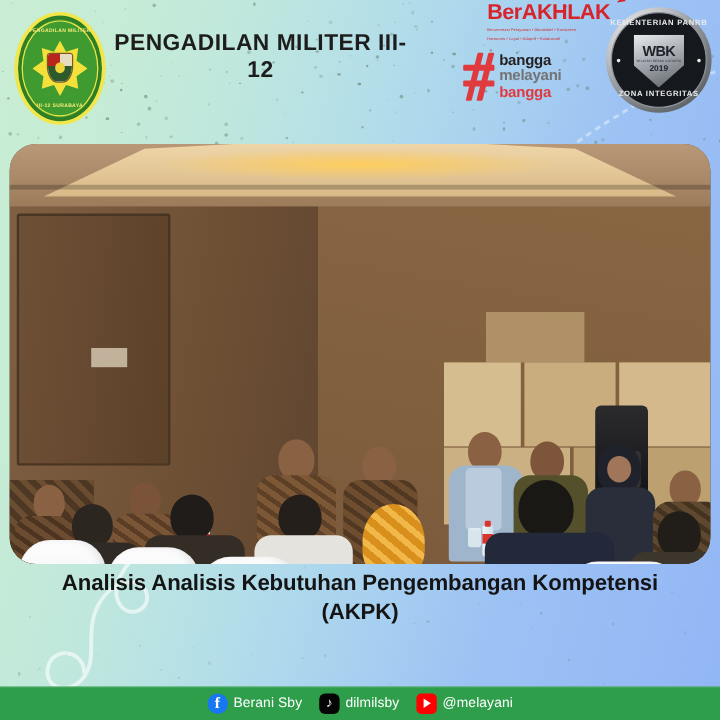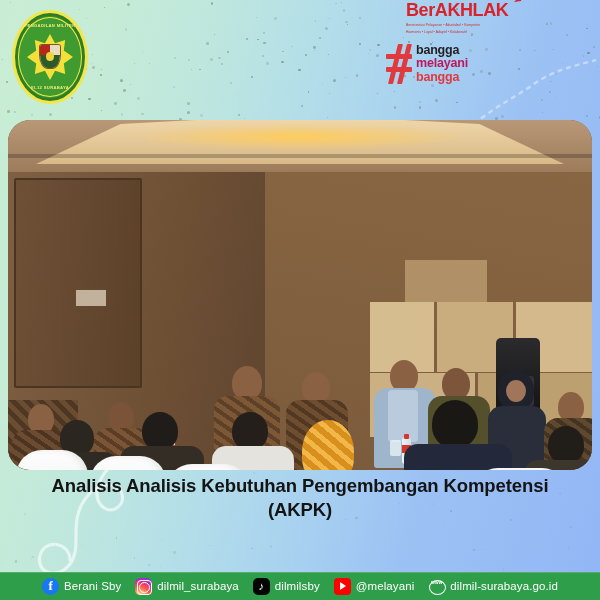--- a/index.html
+++ b/index.html
@@ -89,21 +89,21 @@
   
   .bangga { position:absolute; left:386px; top:44px; width:120px; display:flex; gap:4px; }
   .bangga .hash { width:26px; height:40px; position:relative; flex:0 0 26px; }
   .bangga .hash span { position:absolute; background:#e03a3e; border-radius:1px; }
   .bangga .hash .v1 { left:7px;  top:0;   width:5px; height:40px; transform:skewX(-14deg); }
   .bangga .hash .v2 { left:16px; top:0;   width:5px; height:40px; transform:skewX(-14deg); }
   .bangga .hash .h1 { left:0;  top:10px; width:26px; height:5px; }
   .bangga .hash .h2 { left:0;  top:23px; width:26px; height:5px; }
   .bangga .words { font-size:12.5px; font-weight:bold; line-height:1.07; letter-spacing:-.2px; }
   .bangga .w1 { color:#231f20; }
-  .bangga .w2 { color:#be185d; }
+  .bangga .w2 { color:#737373; }
   .bangga .w3 { color:#e03a3e; }
 
   
   .wbk { position:absolute; left:505px; top:6px; width:88px; height:88px; }
   .wbk-outer {
     position:absolute; inset:0; border-radius:50%;
     background: radial-gradient(circle at 32% 28%, #f4f4f4 0%, #b9bcc1 38%, #6f7479 70%, #3b3f44 100%);
   }
   .wbk-inner {
     position:absolute; inset:4px; border-radius:50%;
@@ -476,20 +476,21 @@
     <div class="shield">
       <i class="sh-a"></i>
         <i class="sh-b"></i>
         <i class="sh-c"></i>
         <i class="sh-d"></i>
     </div>
     <div class="arc-bot">III-12 SURABAYA</div>
   </div>
 
   <div class="title-block">
+    <div class="l1">PENGADILAN MILITER III-12</div>
   </div>
 
   <div class="berakhlak">
     <div class="word">BerAKHLAK</div>
     <svg class="tick" viewBox="0 0 12 12">
       <path d="M1 10 L10 1 L8 9 Z" fill="#d8232a"></path>
     </svg>
     <div class="sub">Berorientasi Pelayanan • Akuntabel • Kompeten</div>
     <div class="sub">Harmonis • Loyal • Adaptif • Kolaboratif</div>
   </div>
@@ -501,20 +502,34 @@
         <span class="h1"></span>
         <span class="h2"></span>
     </div>
     <div class="words">
       <div class="w1">bangga</div>
       <div class="w2">melayani</div>
       <div class="w3">bangga</div>
     </div>
   </div>
 
+  <div class="wbk">
+    <div class="wbk-outer"></div>
+    <div class="wbk-inner"></div>
+    <div class="wbk-arc-top">KEMENTERIAN PANRB</div>
+    <div class="wbk-stars">★ ★ ★</div>
+    <div class="wbk-shield">
+      <div class="wbk-t">WBK</div>
+      <div class="wbk-tiny">WILAYAH BEBAS KORUPSI</div>
+      <div class="wbk-y">2019</div>
+    </div>
+    <div class="wbk-arc-bot">ZONA INTEGRITAS</div>
+    <div class="wbk-dot" style="left:9px;  top:43px;"></div>
+    <div class="wbk-dot" style="right:9px; top:43px;"></div>
+  </div>
 </div>
 
 <div class="photo">
 
   <div class="ph wall-l"></div>
   <div class="ph wall-r"></div>
   <div class="ph ceil-bg"></div>
   <div class="ph ceil-cove"></div>
   <div class="ph ceil-glow"></div>
   <div class="ph wall-seam"></div>
@@ -621,28 +636,20 @@
   <div class="cap-line">Analisis Analisis Kebutuhan Pengembangan Kompetensi</div>
   <div class="cap-line">(AKPK)</div>
 </div>
 
 <div class="footer" id="footer">
   <div class="soc">
     <span class="ic ic-fb"></span>
     <span class="lbl">Berani Sby</span>
   </div>
   <div class="soc">
-    <span class="ic ic-ig"></span>
-    <span class="lbl">dilmil_surabaya</span>
-  </div>
-  <div class="soc">
     <span class="ic ic-tt"></span>
     <span class="lbl">dilmilsby</span>
   </div>
   <div class="soc">
     <span class="ic ic-yt"></span>
     <span class="lbl">@melayani</span>
   </div>
-  <div class="soc">
-    <span class="ic ic-www"></span>
-    <span class="lbl">dilmil-surabaya.go.id</span>
-  </div>
 </div>
 
 </body></html>

